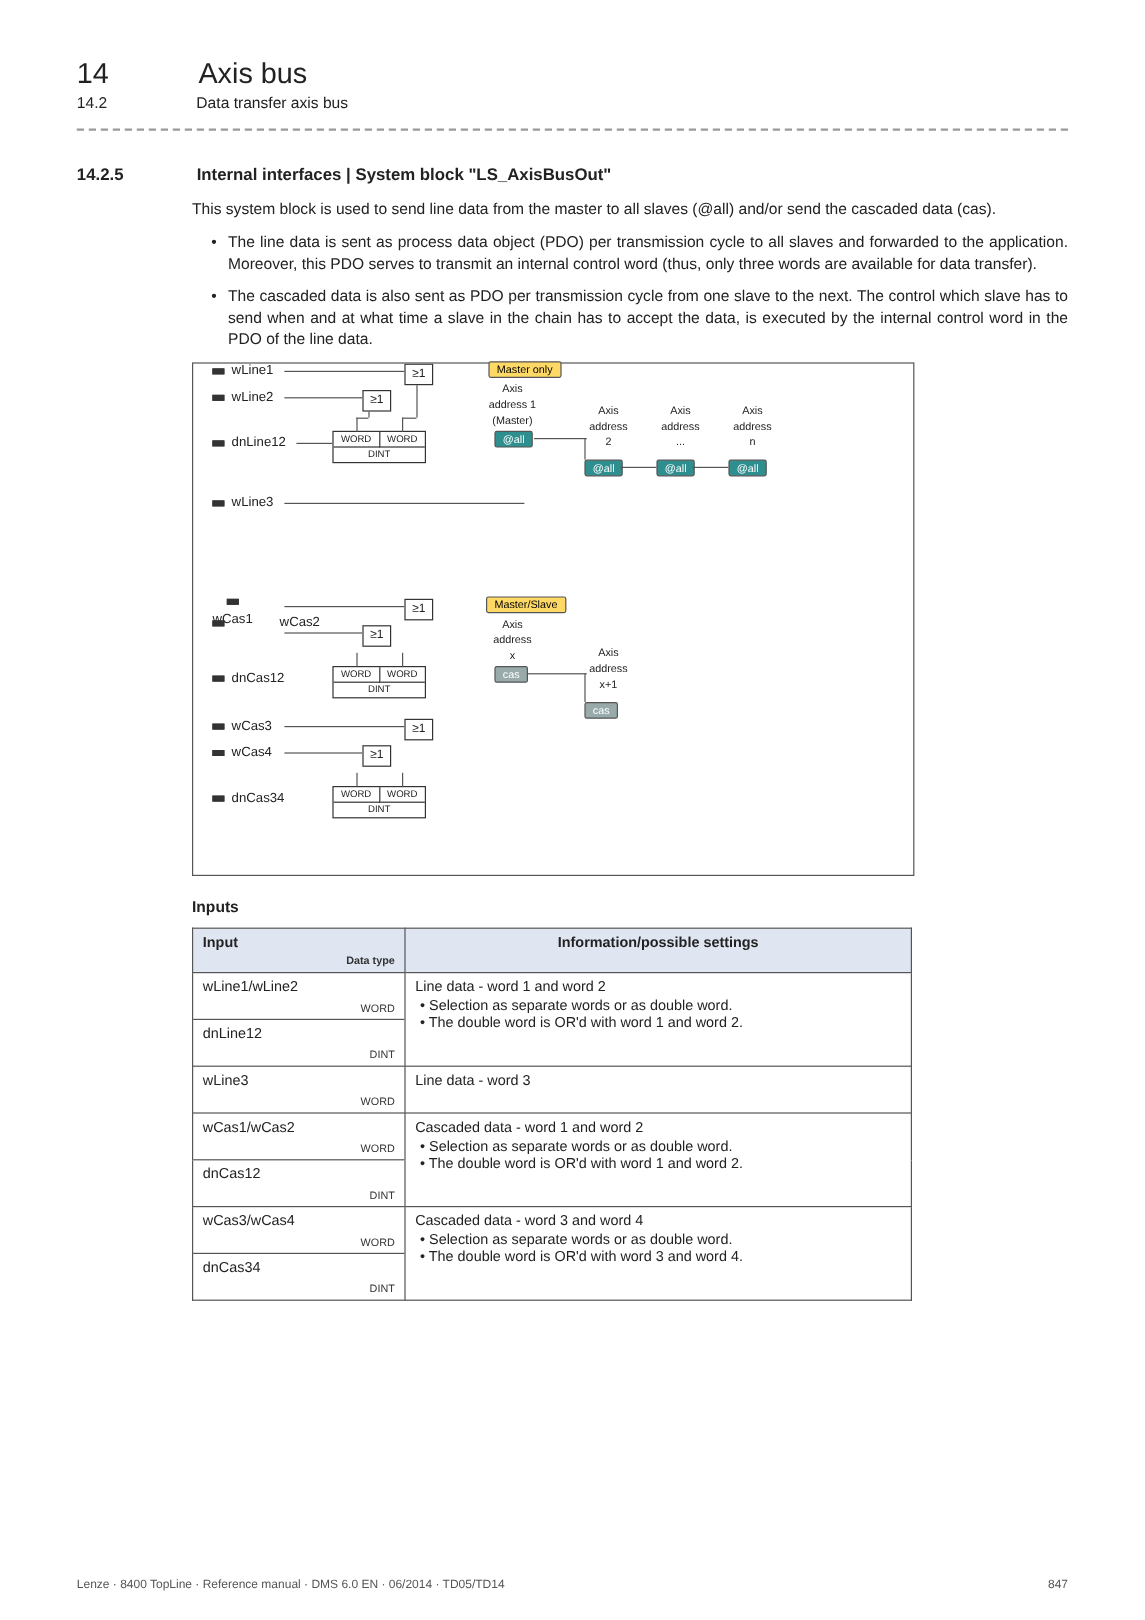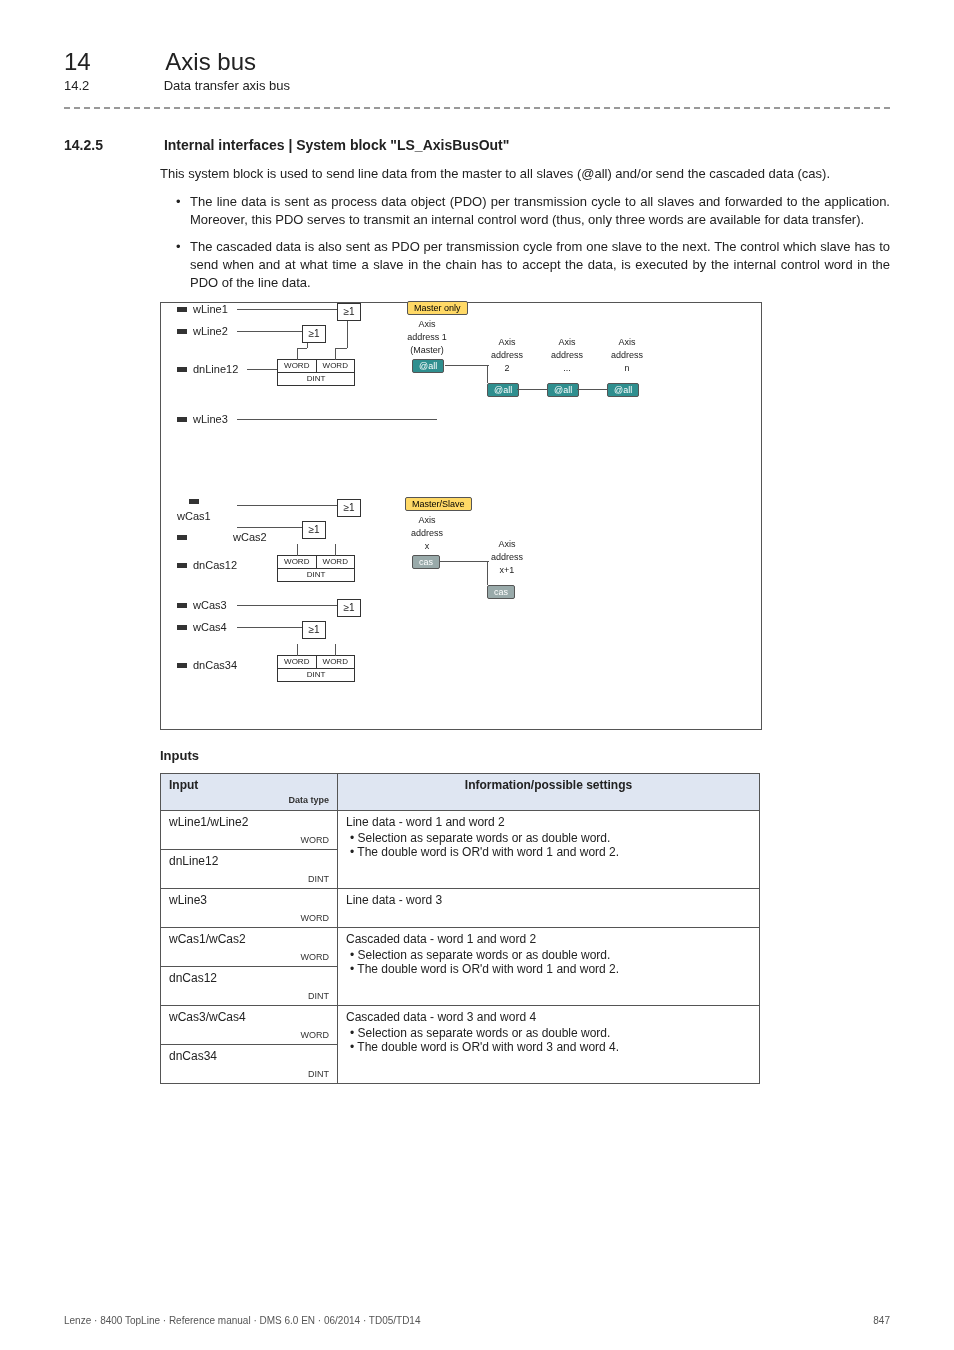--- a/index.html
+++ b/index.html
@@ -243,21 +243,21 @@
     <div class="vline" style="top:62px; left:310px; height:18px;"></div>
     <div class="hline" style="top:86px; left:340px; width:30px;"></div>
     <div class="hline" style="top:86px; left:400px; width:30px;"></div>
   </div>
 
   <div class="diag-row second">
     <div class="port" style="top:0px;flex-direction:column;">
       <div class="tick"></div>
         <span class="lbl">wCas1</span>
     </div>
-    <div class="port" style="top:32px;gap:46px;">
+    <div class="port" style="top:14px;gap:46px;">
       <div class="tick"></div>
         <span class="lbl">wCas2</span>
     </div>
     <div class="port" style="top:60px;">
       <div class="tick"></div>
         <span class="lbl">dnCas12</span>
     </div>
     <div class="port" style="top:100px;">
       <div class="tick"></div>
         <span class="lbl">wCas3</span>

